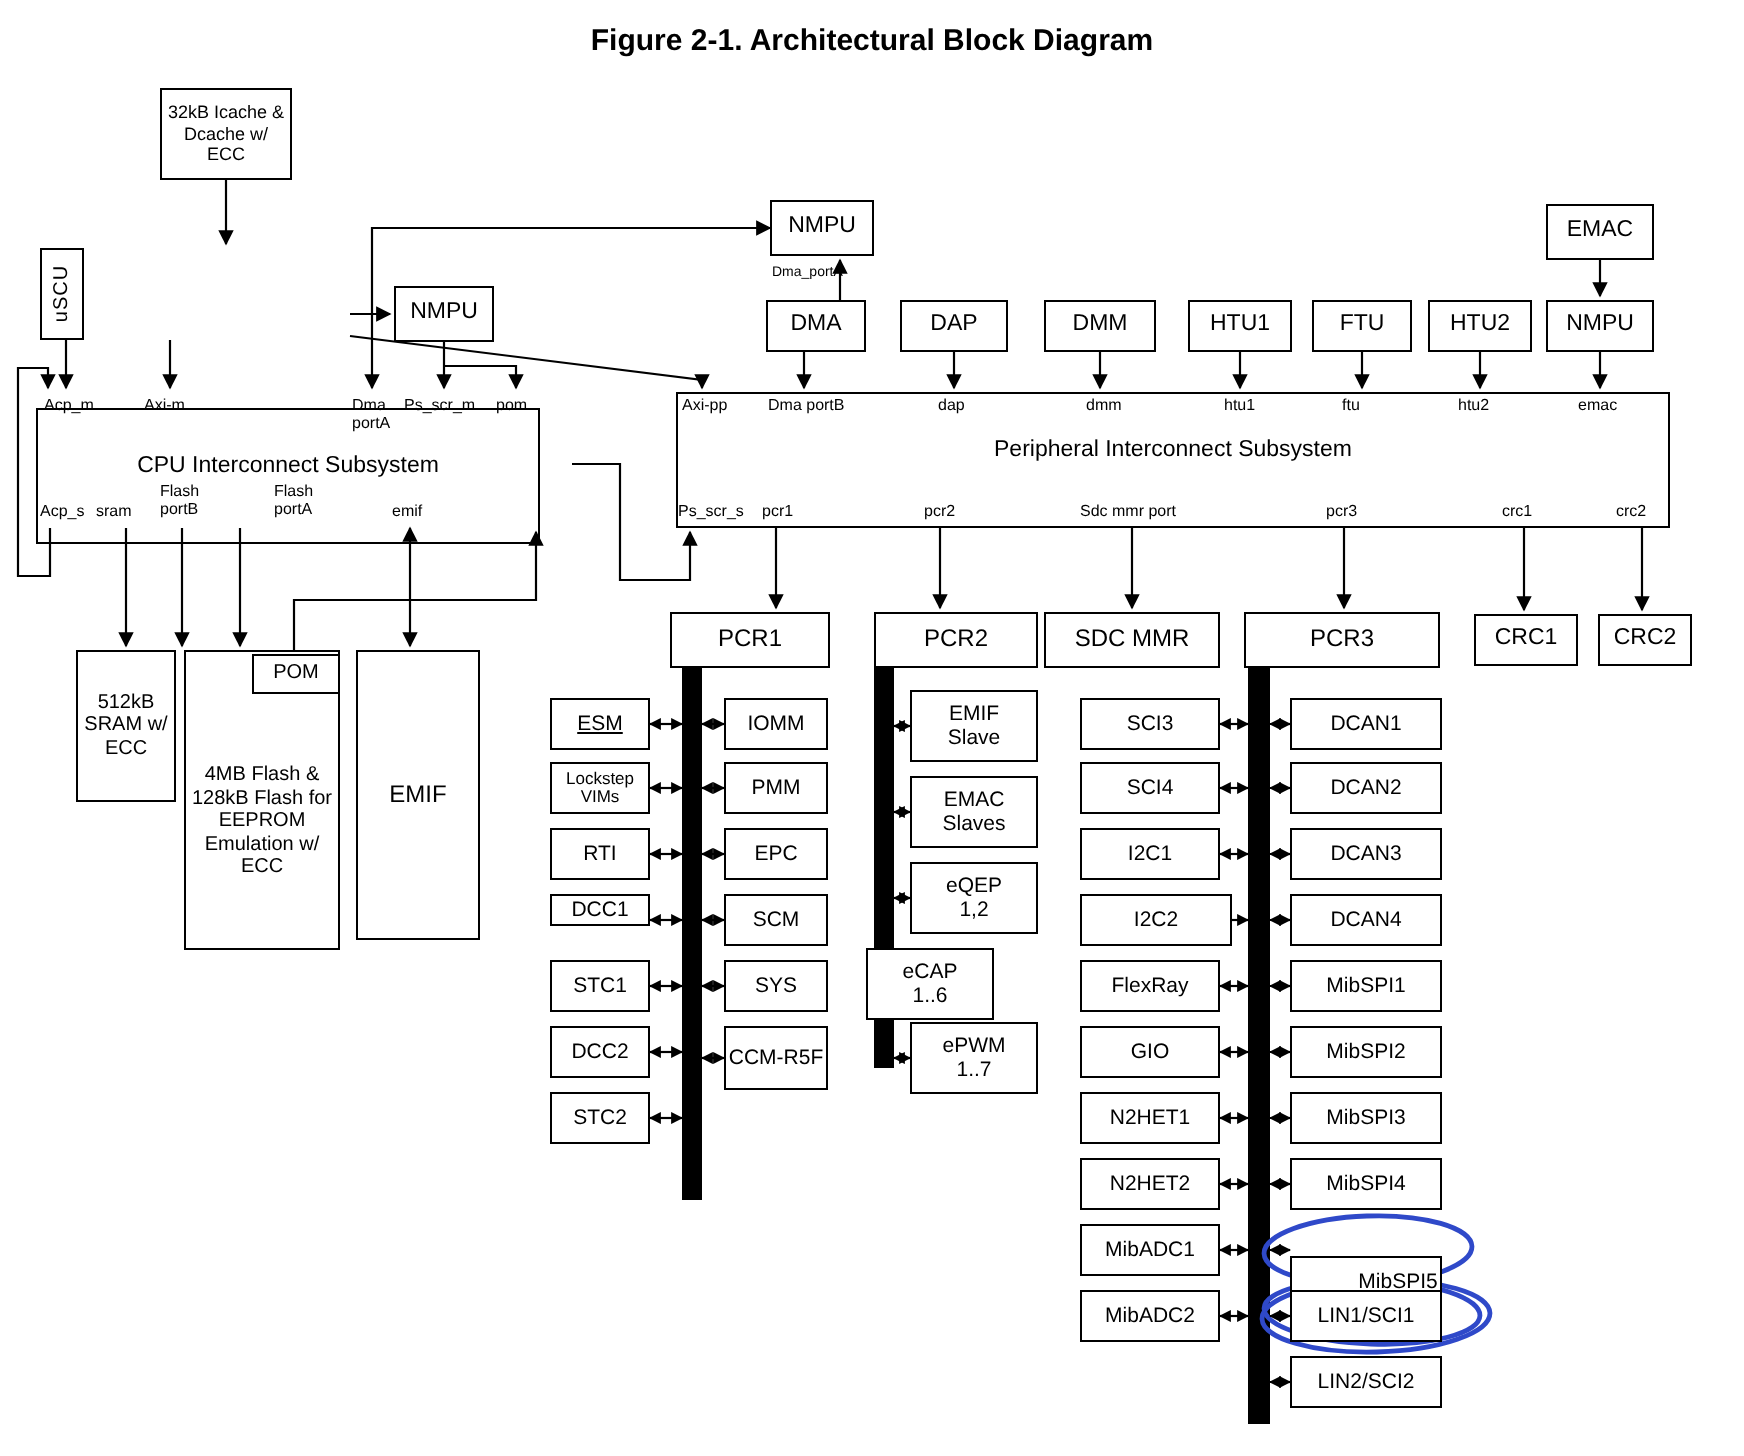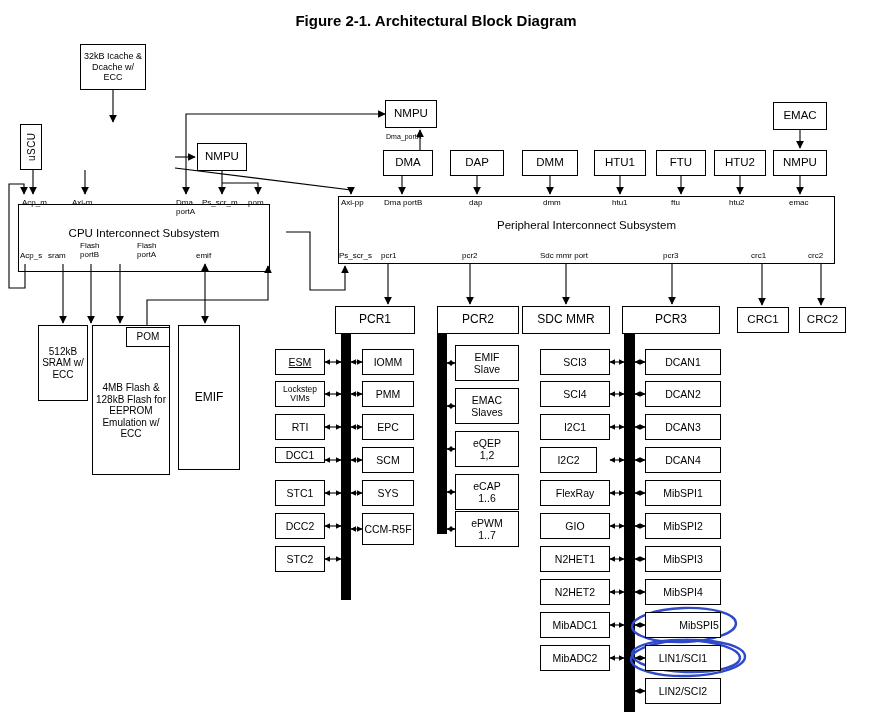--- a/index.html
+++ b/index.html
@@ -166,41 +166,41 @@
     <div class="box mbox" style="left: 275px; top: 546px; width: 50px; height: 26px;">STC2</div>
     <div class="box mbox" style="left: 362px; top: 349px; width: 52px; height: 26px;">IOMM</div>
     <div class="box mbox" style="left: 362px; top: 381px; width: 52px; height: 26px;">PMM</div>
     <div class="box mbox" style="left: 362px; top: 414px; width: 52px; height: 26px;">EPC</div>
     <div class="box mbox" style="left: 362px; top: 447px; width: 52px; height: 26px;">SCM</div>
     <div class="box mbox" style="left: 362px; top: 480px; width: 52px; height: 26px;">SYS</div>
     <div class="box mbox" style="left: 362px; top: 513px; width: 52px; height: 32px;">CCM-R5F</div>
     <div class="box mbox pad" style="left: 455px; top: 345px; width: 64px; height: 36px;">EMIF Slave</div>
     <div class="box mbox pad" style="left: 455px; top: 388px; width: 64px; height: 36px;">EMAC Slaves</div>
     <div class="box mbox pad" style="left: 455px; top: 431px; width: 64px; height: 36px;">eQEP 1,2</div>
-    <div class="box mbox pad" style="left: 455px; top: 474px; width: 64px; height: 36px;">eCAP 1..6</div>
+    <div class="box mbox pad" style="left: 433px; top: 474px; width: 64px; height: 36px;">eCAP 1..6</div>
     <div class="box mbox pad" style="left: 455px; top: 511px; width: 64px; height: 36px;">ePWM 1..7</div>
     <div class="box mbox" style="left: 540px; top: 349px; width: 70px; height: 26px;">SCI3</div>
     <div class="box mbox" style="left: 540px; top: 381px; width: 70px; height: 26px;">SCI4</div>
     <div class="box mbox" style="left: 540px; top: 414px; width: 70px; height: 26px;">I2C1</div>
-    <div class="box mbox" style="left: 540px; top: 447px; width: 57px; height: 26px; text-align: right;">I2C2</div>
+    <div class="box mbox" style="left: 540px; top: 447px; width: 76px; height: 26px; text-align: right;">I2C2</div>
     <div class="box mbox" style="left: 540px; top: 480px; width: 70px; height: 26px;">FlexRay</div>
     <div class="box mbox" style="left: 540px; top: 513px; width: 70px; height: 26px;">GIO</div>
     <div class="box mbox" style="left: 540px; top: 546px; width: 70px; height: 26px;">N2HET1</div>
     <div class="box mbox" style="left: 540px; top: 579px; width: 70px; height: 26px;">N2HET2</div>
     <div class="box mbox" style="left: 540px; top: 612px; width: 70px; height: 26px;">MibADC1</div>
     <div class="box mbox" style="left: 540px; top: 645px; width: 70px; height: 26px;">MibADC2</div>
     <div class="box mbox" style="left: 645px; top: 349px; width: 76px; height: 26px;">DCAN1</div>
     <div class="box mbox" style="left: 645px; top: 381px; width: 76px; height: 26px;">DCAN2</div>
     <div class="box mbox" style="left: 645px; top: 414px; width: 76px; height: 26px;">DCAN3</div>
     <div class="box mbox" style="left: 645px; top: 447px; width: 76px; height: 26px;">DCAN4</div>
     <div class="box mbox" style="left: 645px; top: 480px; width: 76px; height: 26px;">MibSPI1</div>
     <div class="box mbox" style="left: 645px; top: 513px; width: 76px; height: 26px;">MibSPI2</div>
     <div class="box mbox" style="left: 645px; top: 546px; width: 76px; height: 26px;">MibSPI3</div>
     <div class="box mbox" style="left: 645px; top: 579px; width: 76px; height: 26px;">MibSPI4</div>
-    <div class="box mbox" style="left: 645px; top: 612px; width: 76px; height: 26px; padding-left: 32px;">MibSPI5</div>
+    <div class="box mbox" style="left: 645px; top: 628px; width: 76px; height: 26px; padding-left: 32px;">MibSPI5</div>
     <div class="box mbox" style="left: 645px; top: 645px; width: 76px; height: 26px;">LIN1/SCI1</div>
     <div class="box mbox" style="left: 645px; top: 678px; width: 76px; height: 26px;">LIN2/SCI2</div>
     <div class="port" style="left: 22px; top: 199px;">Acp_m</div>
     <div class="port" style="left: 72px; top: 199px;">Axi-m</div>
     <div class="port wrap" style="left: 176px; top: 199px; width: 26px;">Dma portA</div>
     <div class="port" style="left: 202px; top: 199px;">Ps_scr_m</div>
     <div class="port" style="left: 248px; top: 199px;">pom</div>
     <div class="port" style="left: 20px; top: 252px;">Acp_s</div>
     <div class="port" style="left: 48px; top: 252px;">sram</div>
     <div class="port wrap" style="left: 80px; top: 242px; width: 26px;">Flash portB</div>

